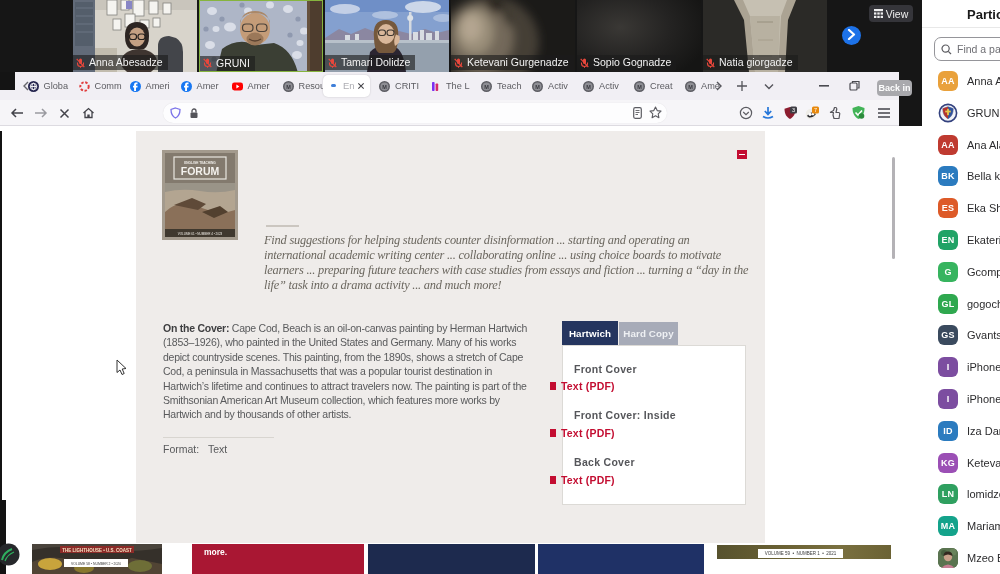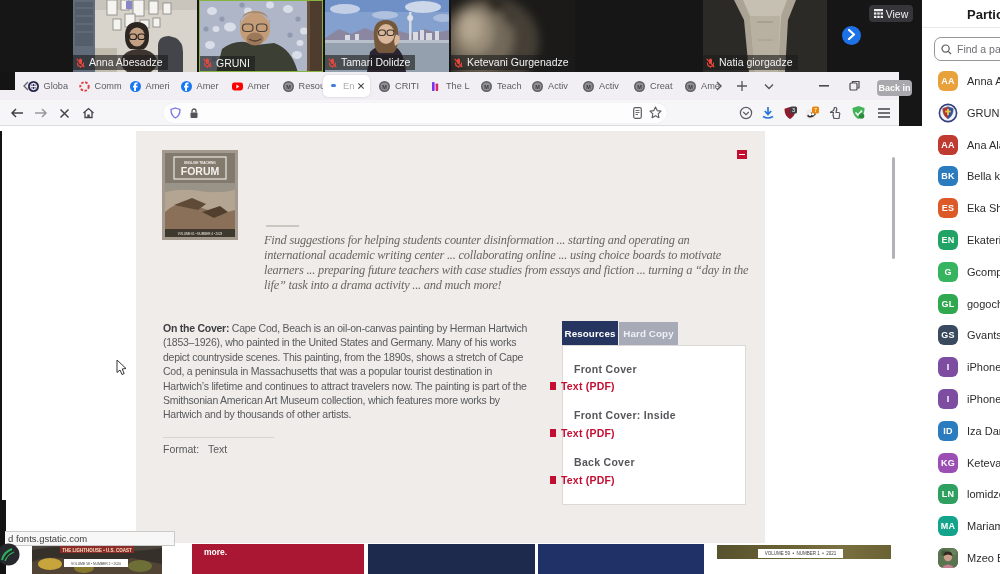--- a/index.html
+++ b/index.html
@@ -173,20 +173,28 @@
 </g>
 </svg>
 <div class="lbl"><svg width="9" height="10" viewBox="0 0 9 10">
           <rect x="3" y="0.5" width="3" height="5.5" rx="1.5" fill="#e8473c"></rect>
           <path d="M1.5 4.5 v1 a3 3 0 0 0 6 0 v-1" fill="none" stroke="#e8473c" stroke-width="1.1"></path>
           <rect x="4" y="8" width="1" height="1.8" fill="#e8473c"></rect>
           <line x1="0.7" y1="0.8" x2="8.3" y2="9.2" stroke="#e8473c" stroke-width="1.2"></line>
         </svg>Ketevani Gurgenadze</div>
 </div>
 
+<div class="tile" style="left:577px;background:radial-gradient(ellipse 90px 60px at 35% 38%, #3a3835 0%, #242322 55%, #151514 100%)">
+<div class="lbl"><svg width="9" height="10" viewBox="0 0 9 10">
+          <rect x="3" y="0.5" width="3" height="5.5" rx="1.5" fill="#e8473c"></rect>
+          <path d="M1.5 4.5 v1 a3 3 0 0 0 6 0 v-1" fill="none" stroke="#e8473c" stroke-width="1.1"></path>
+          <rect x="4" y="8" width="1" height="1.8" fill="#e8473c"></rect>
+          <line x1="0.7" y1="0.8" x2="8.3" y2="9.2" stroke="#e8473c" stroke-width="1.2"></line>
+        </svg>Sopio Gognadze</div>
+</div>
 
 <div class="tile" style="left:703px;background:#2b2a27">
 <svg width="124" height="72" viewBox="0 0 124 72">
 <rect width="124" height="72" fill="#2b2a27"></rect>
 <polygon points="31,0 93,0 85,20 82,72 46,72 41,20" fill="#aba393"></polygon>
 <polygon points="40,0 84,0 78,16 75,72 52,72 47,16" fill="#c6c0b2"></polygon>
 <polygon points="47,16 77,16 75,72 52,72" fill="#b8b1a1"></polygon>
 <line x1="54" y1="22" x2="70" y2="22" stroke="#97907f" stroke-width="1"></line>
 <line x1="55" y1="40" x2="70" y2="40" stroke="#a29a89" stroke-width="0.8"></line>
 <line x1="56" y1="56" x2="69" y2="56" stroke="#a29a89" stroke-width="0.8"></line>
@@ -390,21 +398,21 @@
       <text x="38" y="84.5" font-size="3" fill="#efece6" text-anchor="middle" font-family="Liberation Sans">VOLUME 61 • NUMBER 4 • 2023</text>
     </svg>
     <div class="abs" style="left:737px;top:24px;width:10px;height:9px;background:#c30d31"></div>
     <div class="abs" style="left:739px;top:27.5px;width:6px;height:1.6px;background:#fff"></div>
     <div class="abs" style="left:266px;top:99px;width:33px;height:1.5px;background:#cbc6c0"></div>
     <div id="intro">Find suggestions for helping students counter disinformation ... starting and operating an<br>international academic writing center ... collaborating online ... using choice boards to motivate<br>learners ... preparing future teachers with case studies from essays and fiction ... turning a “day in the<br>life” task into a drama activity ... and much more!</div>
     <div id="body1"><b>On the Cover:</b> Cape Cod, Beach is an oil-on-canvas painting by Herman Hartwich<br>(1853–1926), who painted in the United States and Germany. Many of his works<br>depict countryside scenes. This painting, from the 1890s, shows a stretch of Cape<br>Cod, a peninsula in Massachusetts that was a popular tourist destination in<br>Hartwich’s lifetime and continues to attract travelers now. The painting is part of the<br>Smithsonian American Art Museum collection, which features more works by<br>Hartwich and by thousands of other artists.</div>
     <div class="abs" style="left:163px;top:311px;width:111px;height:1px;background:#d8d5d0"></div>
     <div class="abs" style="left:163px;top:317px;font-size:10.5px;color:#595a5c">Format:&nbsp;&nbsp;&nbsp;Text</div>
 
-    <div class="abs" style="left:562px;top:195px;width:56px;height:24px;background:#25355f;color:#fff;font-size:9.8px;font-weight:bold;display:flex;align-items:center;justify-content:center;letter-spacing:0.1px">Resources</div>
+    <div class="abs" style="left:562px;top:195px;width:56px;height:24px;background:#25355f;color:#fff;font-size:9.8px;font-weight:bold;display:flex;align-items:center;justify-content:center;letter-spacing:0.1px">Hartwich</div>
     <div class="abs" style="left:619px;top:196px;width:59px;height:23px;background:#a7abb8;color:#eef0f3;font-size:9.8px;font-weight:bold;display:flex;align-items:center;justify-content:center;letter-spacing:0.1px">Hard Copy</div>
     <div class="abs" style="left:562px;top:219px;width:184px;height:160px;background:#fff;border:1px solid #dcdad6"></div>
     <div class="sect" style="top:236.5px">Front Cover</div>
     <div class="pdflink" style="top:254px"><span class="pdfic"></span>Text (PDF)</div>
     <div class="sect" style="top:283px">Front Cover: Inside</div>
     <div class="pdflink" style="top:301px"><span class="pdfic"></span>Text (PDF)</div>
     <div class="sect" style="top:330px">Back Cover</div>
     <div class="pdflink" style="top:348px"><span class="pdfic"></span>Text (PDF)</div>
 
     <div class="abs" style="left:892px;top:31px;width:3px;height:102px;background:#b4b2b6;border-radius:2px"></div>
@@ -423,21 +431,20 @@
     </svg>
     <div class="abs" style="left:192px;top:417.5px;width:172px;height:31px;background:#a91733"></div>
     <div class="abs" style="left:204px;top:421px;font-size:8.5px;font-weight:bold;color:#fff">more.</div>
     <div class="abs" style="left:368px;top:417.5px;width:167px;height:31px;background:#1d2a4e"></div>
     <div class="abs" style="left:538px;top:417.5px;width:166px;height:31px;background:#1f3166"></div>
     <div class="abs" style="left:717px;top:419px;width:174px;height:14px;background:linear-gradient(90deg,#57522e,#6b6234 40%,#7a7040 70%,#6b6234)"></div>
     <div class="abs" style="left:758px;top:422.5px;width:85px;height:9px;background:#fff;display:flex;align-items:center;justify-content:center">
           <span style="font-size:4.5px;color:#3a3a3a;font-family:'Liberation Sans'">VOLUME 59&nbsp;&nbsp;•&nbsp;&nbsp;NUMBER 1&nbsp;&nbsp;•&nbsp;&nbsp;2021</span>
         </div>
 
-    <div class="abs" style="left:5px;top:405px;width:170px;height:15px;background:#f7f7f7;border:1px solid #cacaca;border-left:none;font-size:9.5px;color:#3c3c3c;line-height:13px;padding-left:3px;overflow:hidden;white-space:nowrap">d fonts.gstatic.com</div>
 
     <svg class="abs" style="left:-3px;top:417px" width="23" height="23" viewBox="0 0 23 23">
       <circle cx="11.5" cy="11.5" r="11" fill="#26282b"></circle>
       <path d="M5 17 Q7 9 15 6" stroke="#2fae5f" stroke-width="2" fill="none"></path>
       <path d="M8 18 Q10 12 17 9" stroke="#2fae5f" stroke-width="1.2" fill="none"></path>
     </svg>
 
     <svg class="abs" style="left:116px;top:233px" width="12" height="17" viewBox="0 0 12 17">
           <path d="M1 1 L1 13.5 L4 11 L6 15.5 L8.2 14.5 L6.2 10 L10 9.5 Z" fill="#fff" stroke="#333" stroke-width="1"></path>
         </svg>

